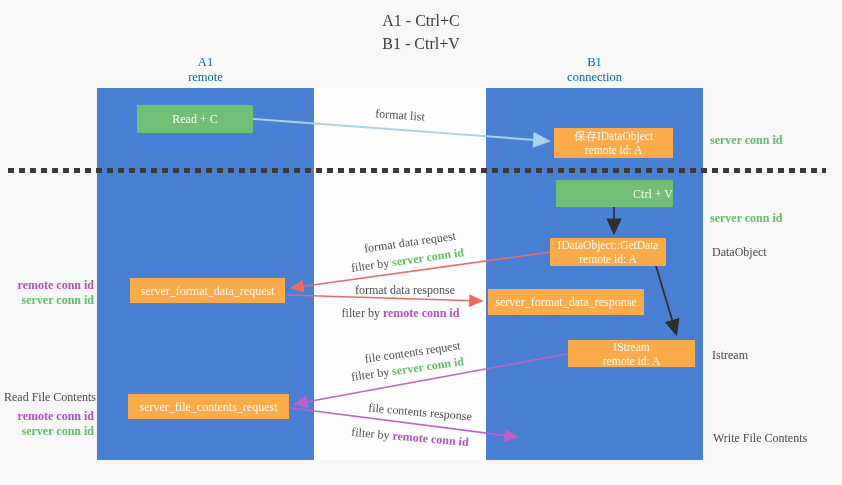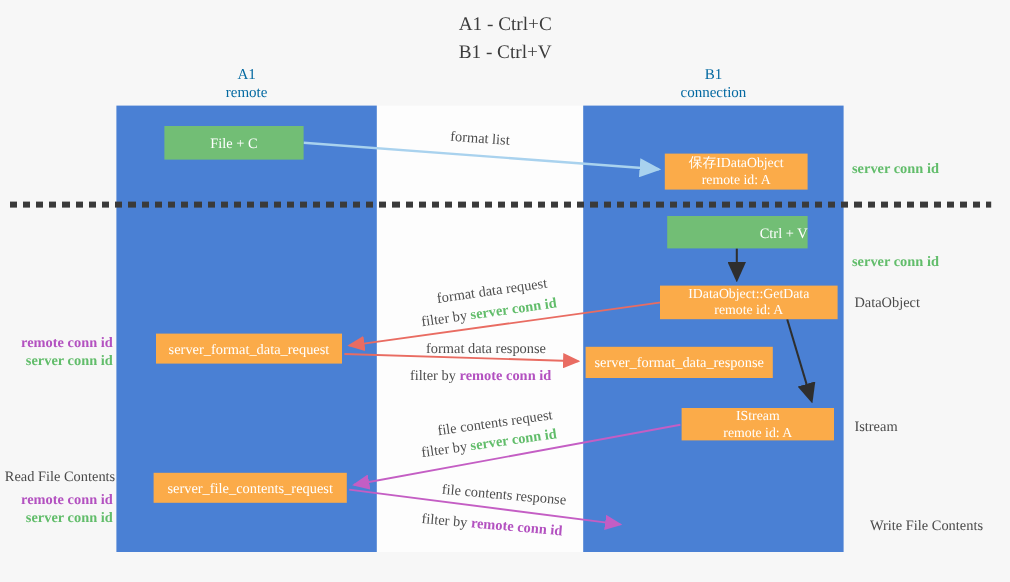--- a/index.html
+++ b/index.html
@@ -88,30 +88,30 @@
     <line x1="253" y1="119" x2="549" y2="141" stroke="#a9d2ee" stroke-width="2" marker-end="url(#m-blue)"></line>
     <line x1="614" y1="207" x2="614" y2="232" stroke="#2e2e2e" stroke-width="1.7" marker-end="url(#m-black)"></line>
     <line x1="656" y1="266" x2="676" y2="333" stroke="#2e2e2e" stroke-width="1.7" marker-end="url(#m-black)"></line>
     <line x1="551" y1="252" x2="291" y2="288" stroke="#e96c62" stroke-width="1.6" marker-end="url(#m-red)"></line>
     <line x1="287" y1="295" x2="482" y2="301" stroke="#e96c62" stroke-width="1.6" marker-end="url(#m-red)"></line>
     <line x1="567" y1="354" x2="295" y2="404" stroke="#c45ec4" stroke-width="1.6" marker-end="url(#m-mag)"></line>
     <line x1="291" y1="408" x2="517" y2="437" stroke="#c45ec4" stroke-width="1.6" marker-end="url(#m-mag)"></line>
   </svg>
 
   <div class="abs node green" style="left:137px;top:105px;width:116px;height:28px;">
-    <span>File + C</span>
+    <span>Read + C</span>
   </div>
   <div class="abs node green" style="left:556px;top:180px;width:117px;height:27px;text-align:right;">
     <span>Ctrl + V</span>
   </div>
   <div class="abs node orange" style="left:554px;top:128px;width:119px;height:30px;font-size:11.5px;">
     <span>保存IDataObject</span>
     <span>remote id: A</span>
   </div>
-  <div class="abs node orange" style="left:550px;top:238px;width:148px;height:28px;font-size:11.5px;">
+  <div class="abs node orange" style="left:550px;top:238px;width:116px;height:28px;font-size:11.5px;">
     <span>IDataObject::GetData</span>
     <span>remote id: A</span>
   </div>
   <div class="abs node orange" style="left:568px;top:340px;width:127px;height:27px;font-size:11.5px;">
     <span>IStream</span>
     <span>remote id: A</span>
   </div>
   <div class="abs node orange" style="left:130px;top:278px;width:155px;height:25px;">
     <span>server_format_data_request</span>
   </div>
@@ -145,21 +145,21 @@
   <div class="abs elabel rot-p5" style="left:350px;top:405px;width:140px;">file contents response</div>
   <div class="abs elabel rot-p5" style="left:340px;top:430px;width:140px;">
     <span>filter by</span>
     <span class="purple-id">remote conn id</span>
   </div>
 
   <div class="abs side-label side-green" style="left:710px;top:133px;">server conn id</div>
   <div class="abs side-label side-green" style="left:710px;top:211px;">server conn id</div>
   <div class="abs side-label" style="left:712px;top:245px;">DataObject</div>
   <div class="abs side-label" style="left:712px;top:348px;">Istream</div>
-  <div class="abs side-label" style="left:713px;top:431px;margin-left:12px;">Write File Contents</div>
+  <div class="abs side-label" style="left:713px;top:431px;">Write File Contents</div>
 
   <div class="abs left-ids" style="left:12px;top:278px;width:82px;">
     <div class="purple-id">remote conn id</div>
     <div class="green-id">server conn id</div>
   </div>
   <div class="abs side-label" style="left:4px;top:390px;width:92px;text-align:right;">Read File Contents</div>
   <div class="abs left-ids" style="left:12px;top:409px;width:82px;">
     <div class="purple-id">remote conn id</div>
     <div class="green-id">server conn id</div>
   </div>

